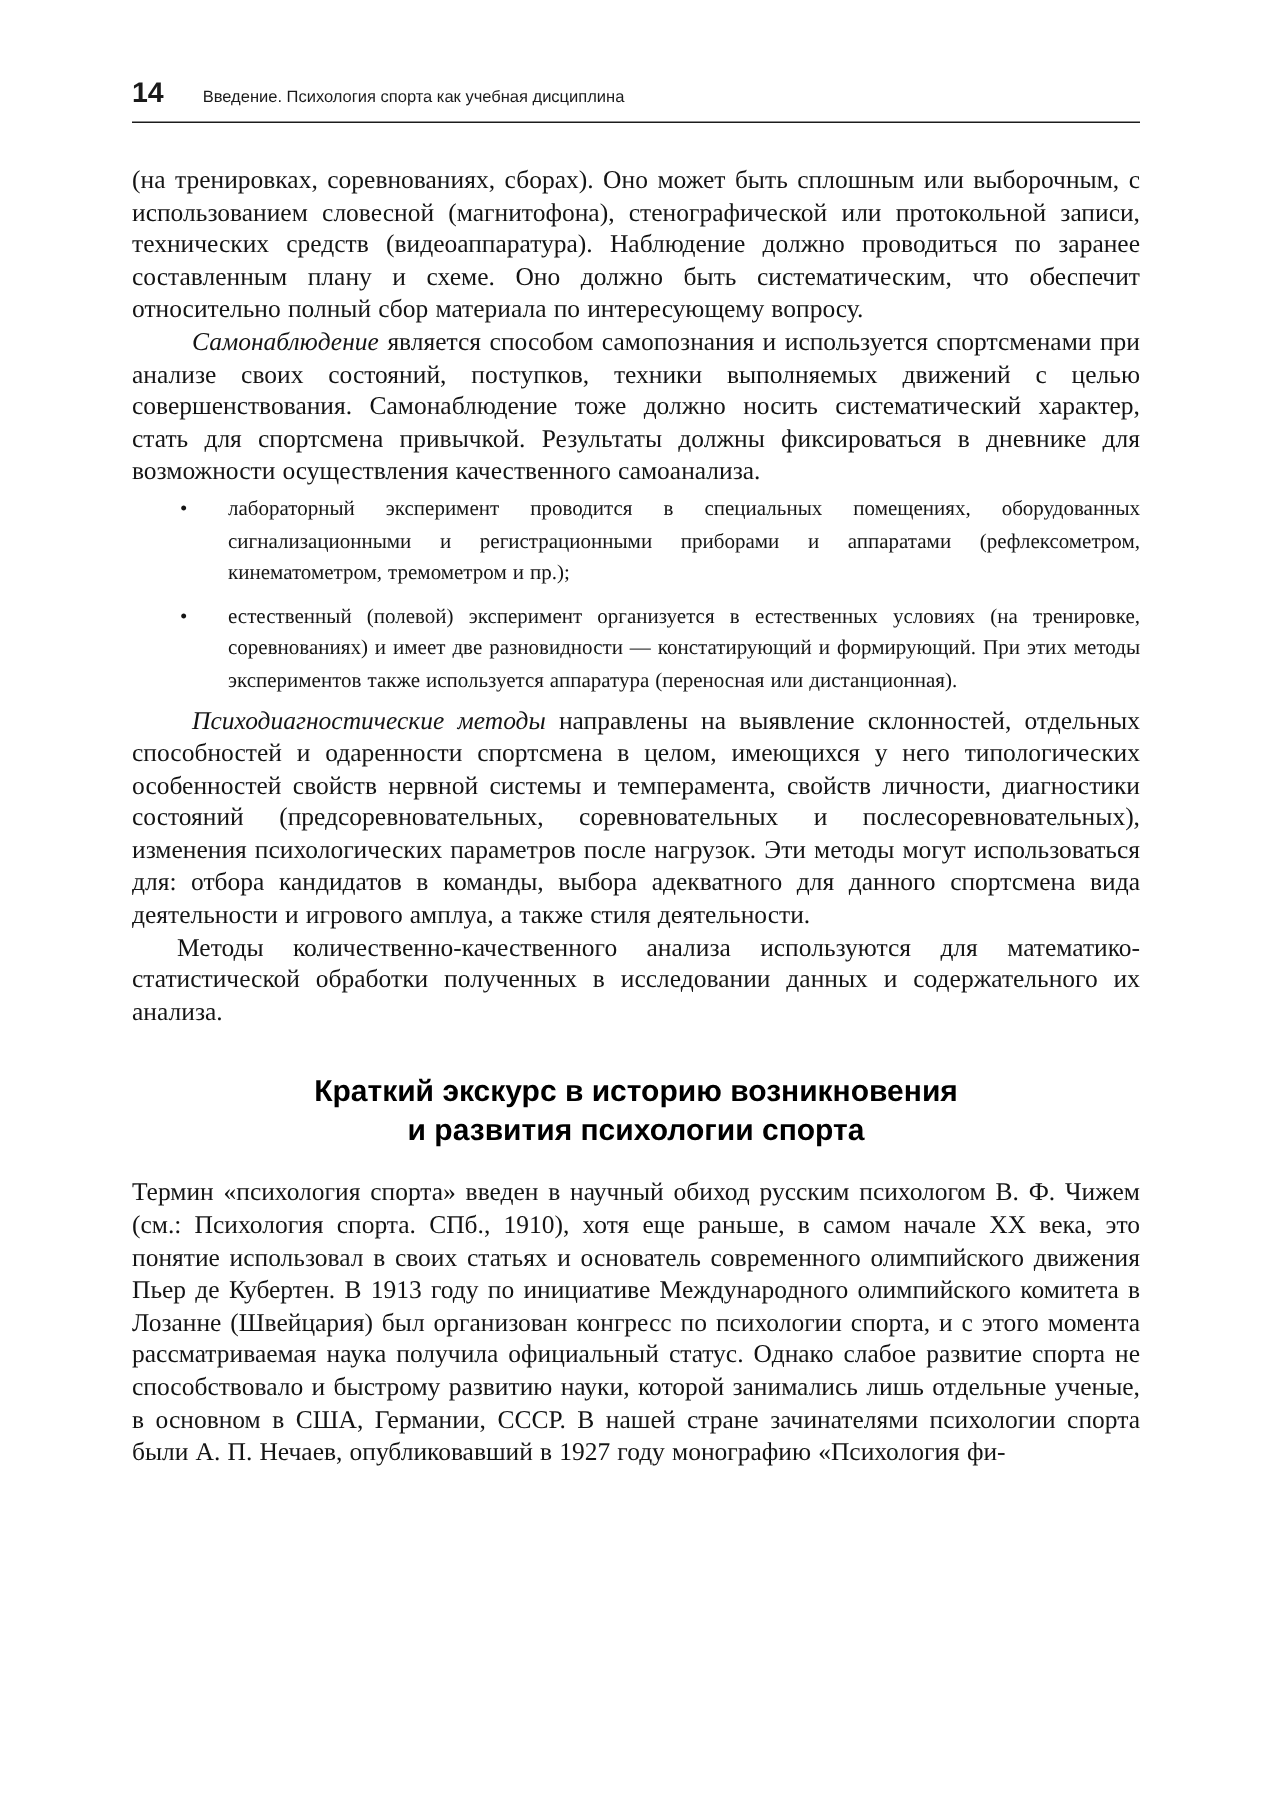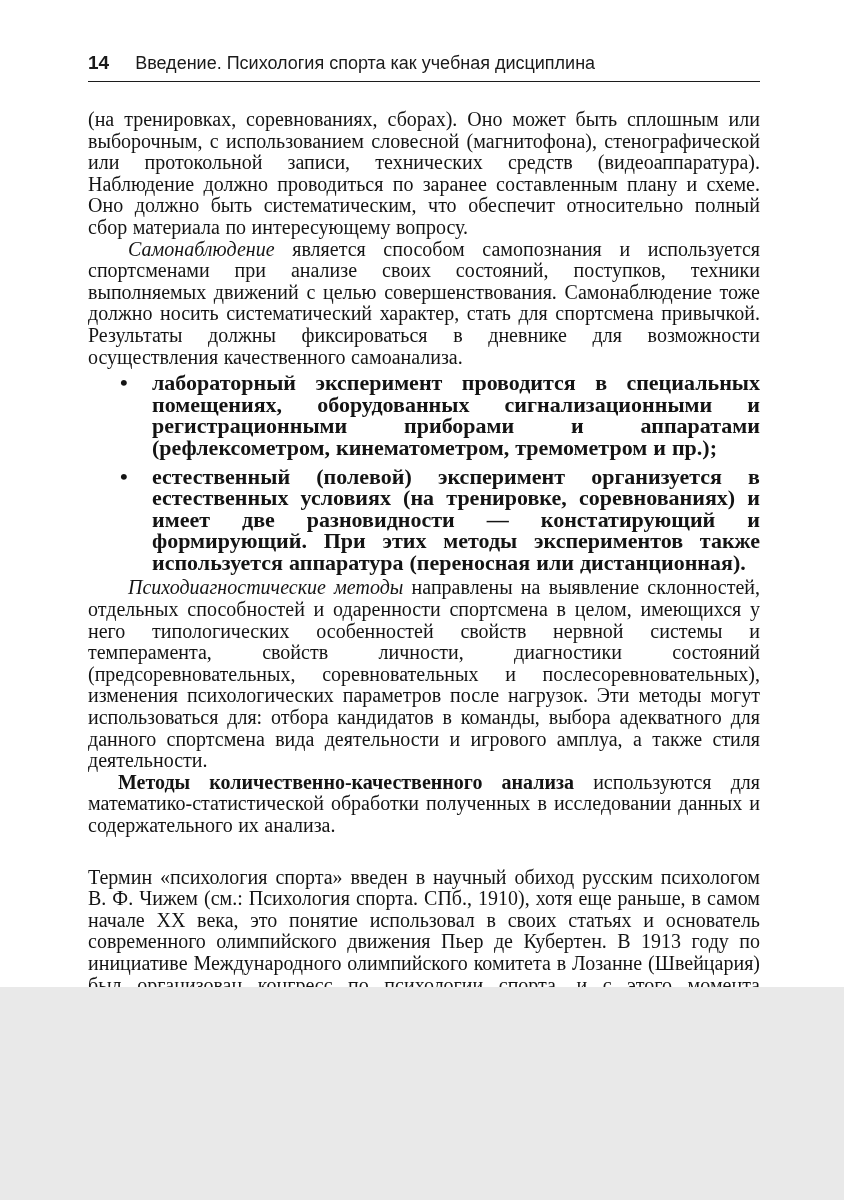--- a/index.html
+++ b/index.html
@@ -1,69 +1,68 @@
 <!DOCTYPE html>
 <html lang="ru"><head>
 <meta charset="utf-8">
 <style>
   html, body { margin: 0; padding: 0; background: #e9e9e9; }
   .page {
     position: relative;
     width: 844px;
-    height: 987px;
+    height: 1200px;
     margin: 0 auto;
     background: #ffffff;
     box-sizing: border-box;
     padding: 52px 84px 40px 88px;
     font-family: "Liberation Serif", serif;
     color: #141414;
     overflow: hidden;
   }
   
   .running-header {
     display: flex;
     align-items: baseline;
     gap: 26px;
     font-family: "Liberation Sans", sans-serif;
     color: #1a1a1a;
   }
   .page-num { font-size: 19px; font-weight: 700; }
-  .chapter-title { font-size: 18px; }
+  .chapter-title { font-size: 11px; }
   .rule {
     border: none;
     border-top: 1.5px solid #1c1c1c;
     margin: 7px 0 0 0;
   }
   
   main { margin-top: 27px; }
   .body {
-    font-size: 20px;
+    font-size: 17px;
     line-height: 21.6px;
     text-align: justify;
     margin: 0;
     text-indent: 30px;
     word-spacing: 0.5px;
   }
   .noindent { text-indent: 0; }
   .body em { font-style: italic; margin-left: 10px; }
-  .body strong { font-weight: 700; }
+  .body strong { font-weight: 400; }
   
   .bullets {
     list-style: none;
     margin: 4px 0 4px 0;
     padding: 0 0 0 64px;
   }
   .bullets li {
     position: relative;
-    font-size: 22px;
+    font-size: 14px;
     line-height: 21.6px;
     text-align: justify;
     margin: 0 0 7px 0;
     word-spacing: 0.5px;
-    font-weight: bold;
   }
   .bullets li:last-child { margin-bottom: 0; }
   .bullets li::before {
     content: "\2022";
     position: absolute;
     left: -32px;
     top: 0;
   }
   
   .section-heading {
@@ -98,18 +97,20 @@
     <ul class="bullets">
       <li><span>лабораторный эксперимент проводится в специальных помещениях, оборудованных сигнализационными и регистрационными приборами и аппаратами (рефлексометром, кинематометром, тремометром и пр.);</span></li>
       <li><span>естественный (полевой) эксперимент организуется в естественных условиях (на тренировке, соревнованиях) и имеет две разновидности — констатирующий и формирующий. При этих методы экспериментов также используется аппаратура (переносная или дистанционная).</span></li>
     </ul>
 
     <p class="body"><em>Психодиагностические методы</em><span> направлены на выявление склонностей, отдельных способностей и одаренности спортсмена в целом, имеющихся у него типологических особенностей свойств нервной системы и темперамента, свойств личности, диагностики состояний (предсоревновательных, соревновательных и послесоревновательных), изменения психологических параметров после нагрузок. Эти методы могут использоваться для: отбора кандидатов в команды, выбора адекватного для данного спортсмена вида деятельности и игрового амплуа, а также стиля деятельности.</span></p>
 
     <p class="body"><strong>Методы количественно-качественного анализа</strong><span> используются для математико-статистической обработки полученных в исследовании данных и содержательного их анализа.</span></p>
 
     <h2 class="section-heading">
+      <span class="hl">Краткий экскурс в историю возникновения</span>
+      <span class="hl">и развития психологии спорта</span>
     </h2>
 
     <p class="body noindent"><span>Термин «психология спорта» введен в научный обиход русским психологом В. Ф. Чижем (см.: Психология спорта. СПб., 1910), хотя еще раньше, в самом начале XX века, это понятие использовал в своих статьях и основатель современного олимпийского движения Пьер де Кубертен. В 1913 году по инициативе Международного олимпийского комитета в Лозанне (Швейцария) был организован конгресс по психологии спорта, и с этого момента рассматриваемая наука получила официальный статус. Однако слабое развитие спорта не способствовало и быстрому развитию науки, которой занимались лишь отдельные ученые, в основном в США, Германии, СССР. В нашей стране зачинателями психологии спорта были А. П. Нечаев, опубликовавший в 1927 году монографию «Психология фи-</span></p>
 
   </main>
 </div>
 
 </body></html>

